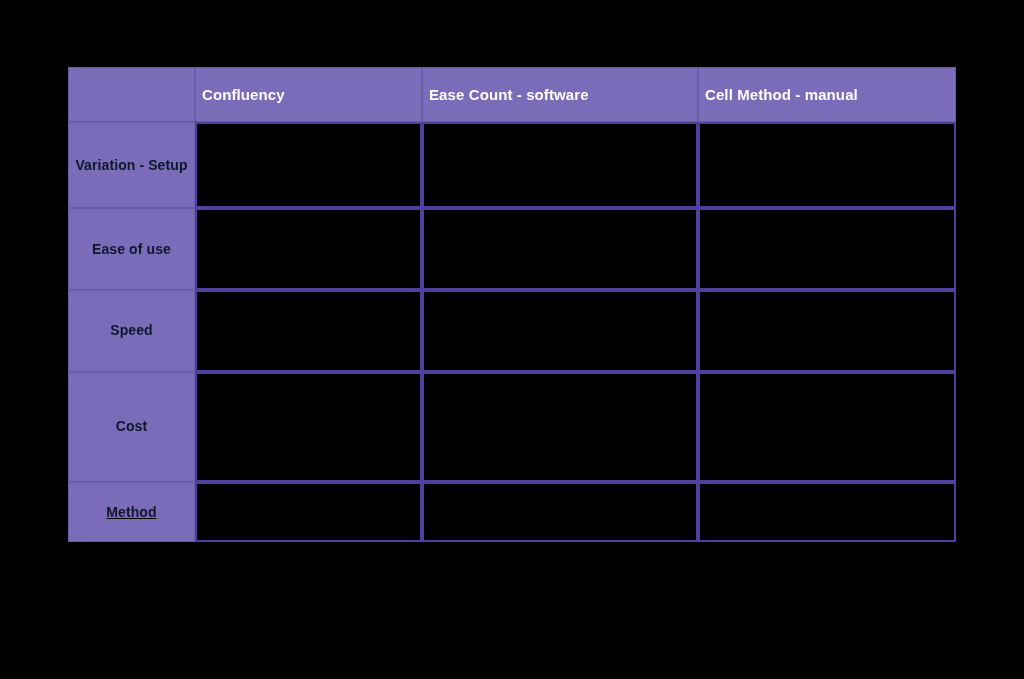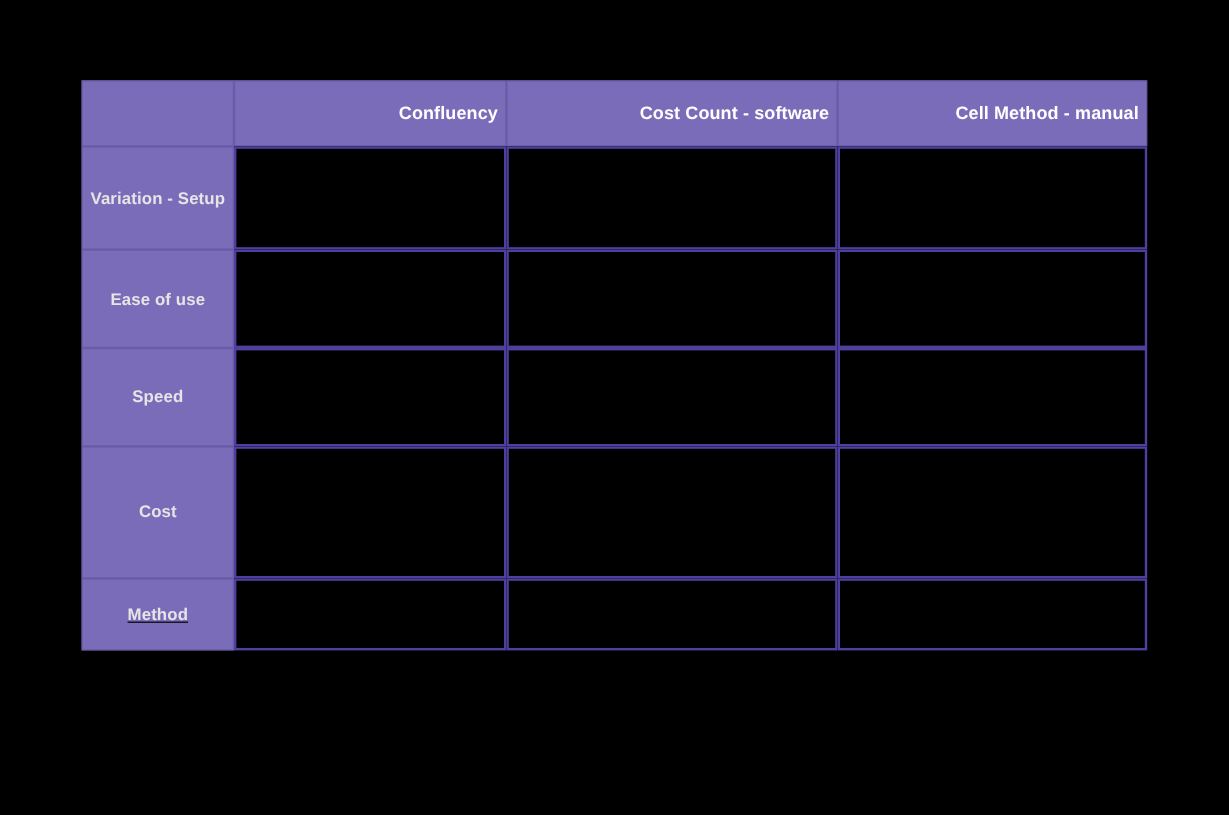--- a/index.html
+++ b/index.html
@@ -50,31 +50,31 @@
     border: 1px solid #6a5da8;
     padding: 0;
   }
 
   th.column-header {
     background: #7a6cb8;
     border: 1px solid #6a5da8;
     color: #ffffff;
     font-size: 15px;
     font-weight: bold;
-    text-align: right;
+    text-align: left;
     vertical-align: middle;
     padding: 0 6px;
     letter-spacing: 0.1px;
   }
 
   
   td.row-label {
     background: #7a6cb8;
     border: 1px solid #6a5da8;
-    color: #e5e5e5;
+    color: #0f172a;
     font-size: 14px;
     font-weight: bold;
     text-align: center;
     vertical-align: middle;
     padding: 0 6px;
     line-height: 1.35;
     letter-spacing: 0.1px;
   }
 
   
@@ -100,21 +100,21 @@
       <col class="col-label">
       <col class="col-data-1">
       <col class="col-data-2">
       <col class="col-data-3">
     </colgroup>
 
     <thead>
       <tr class="header-row">
         <th class="corner-cell"></th>
         <th class="column-header">Confluency</th>
-        <th class="column-header">Cost Count - software</th>
+        <th class="column-header">Ease Count - software</th>
         <th class="column-header">Cell Method - manual</th>
       </tr>
     </thead>
 
     <tbody>
 
       <tr class="row-h-72">
         <td class="row-label">Variation - Setup</td>
         <td class="data-cell"></td>
         <td class="data-cell"></td>

